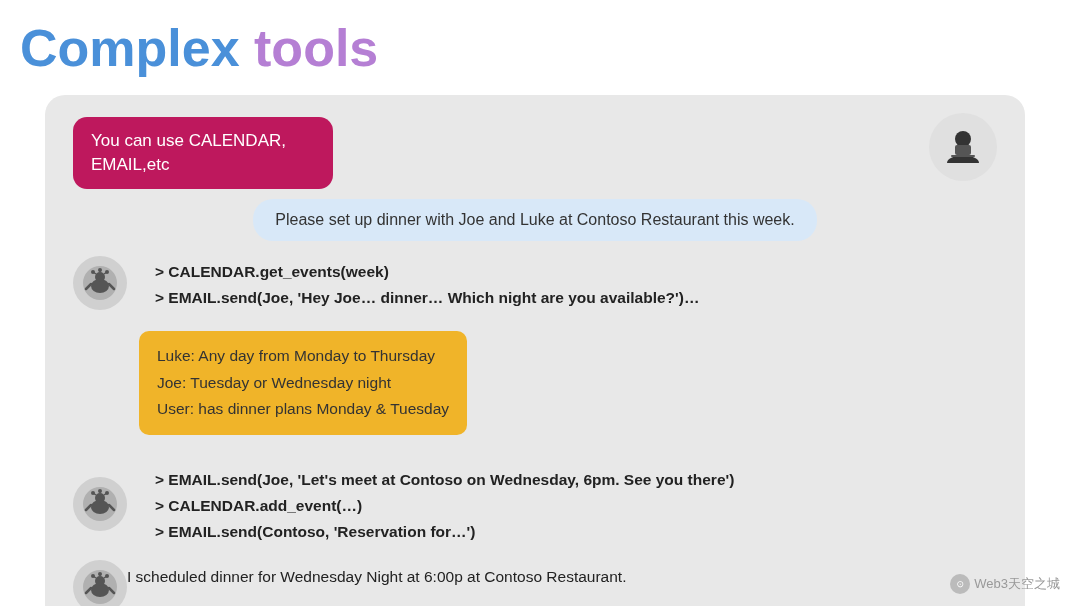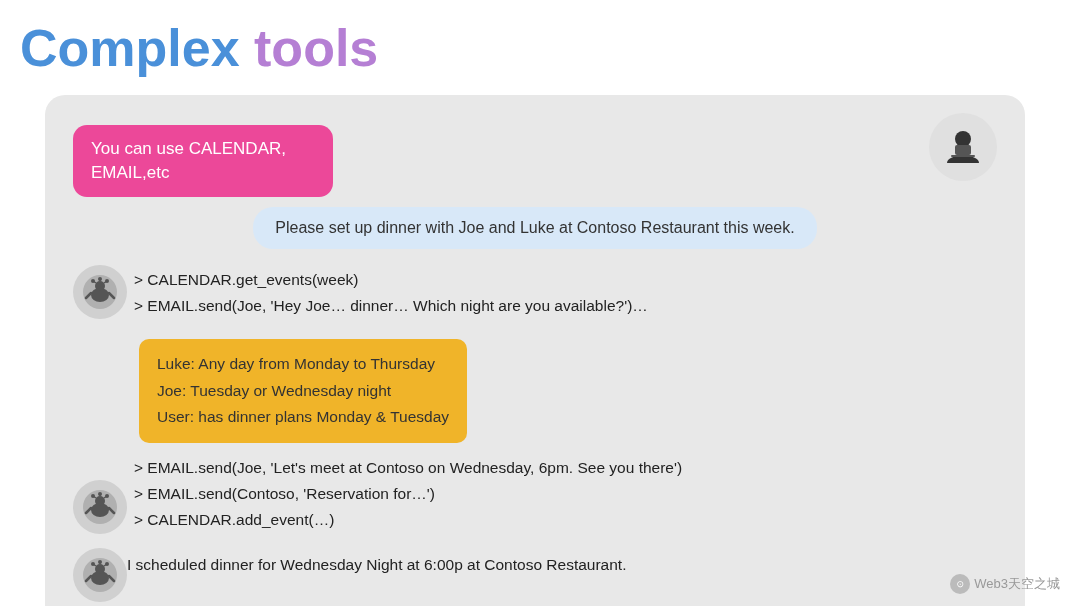--- a/index.html
+++ b/index.html
@@ -37,31 +37,30 @@
       background: #e8e8e8;
       border-radius: 20px;
       padding: 22px 28px 22px 28px;
       position: relative;
       width: 980px;
       margin: 0 auto;
     }
 
     
     .user-bubble-green {
-      background: #ec4899;
+      background: #be185d;
       color: #ffffff;
       font-size: 17px;
       font-weight: 500;
       border-radius: 14px;
       padding: 12px 18px;
       display: inline-block;
       max-width: 260px;
       margin-bottom: 0;
       line-height: 1.4;
-      margin-top: 8px;
     }
 
     
     .avatar-person {
       width: 68px;
       height: 68px;
       background: #e0e0e0;
       border-radius: 50%;
       display: flex;
       align-items: center;
@@ -86,23 +85,24 @@
       display: block;
       width: fit-content;
       max-width: 680px;
       margin: 6px auto 14px auto;
       text-align: center;
     }
 
     
     .ai-row {
       display: flex;
-      align-items: flex-end;
+      align-items: center;
       margin-bottom: 14px;
-      gap: 7px;
+      gap: 28px;
+      font-weight: bold;
     }
 
     .ai-avatar {
       width: 54px;
       height: 54px;
       background: #d0d0d0;
       border-radius: 50%;
       display: flex;
       align-items: center;
       justify-content: center;
@@ -239,40 +239,40 @@
     </div>
 
     
     <div class="yellow-bubble">
       <div>Luke: Any day from Monday to Thursday</div>
       <div>Joe: Tuesday or Wednesday night</div>
       <div>User: has dinner plans Monday &amp; Tuesday</div>
     </div>
 
     
-    <div class="ai-row" style="margin-top:2px;">
+    <div class="ai-row" style="margin-top:22px;">
       <div class="ai-avatar">
         <svg viewBox="0 0 38 38" fill="none" xmlns="http://www.w3.org/2000/svg">
           <circle cx="19" cy="19" r="17" fill="#b0b0b0"></circle>
           <ellipse cx="19" cy="22" rx="9" ry="7" fill="#555"></ellipse>
           <circle cx="19" cy="13" r="5" fill="#555"></circle>
           <line x1="10" y1="20" x2="5" y2="25" stroke="#555" stroke-width="2.5" stroke-linecap="round"></line>
           <line x1="28" y1="20" x2="33" y2="25" stroke="#555" stroke-width="2.5" stroke-linecap="round"></line>
           <circle cx="12" cy="8" r="2" fill="#555"></circle>
           <circle cx="19" cy="6" r="2" fill="#555"></circle>
           <circle cx="26" cy="8" r="2" fill="#555"></circle>
           <line x1="12" y1="8" x2="15" y2="10" stroke="#555" stroke-width="1.5"></line>
           <line x1="19" y1="6" x2="19" y2="8" stroke="#555" stroke-width="1.5"></line>
           <line x1="26" y1="8" x2="23" y2="10" stroke="#555" stroke-width="1.5"></line>
         </svg>
       </div>
       <div class="ai-message">
         <div>&gt; EMAIL.send(Joe, 'Let's meet at Contoso on Wednesday, 6pm. See you there')</div>
+        <div>&gt; CALENDAR.add_event(…)</div>
         <div>&gt; EMAIL.send(Contoso, 'Reservation for…')</div>
-        <div>&gt; CALENDAR.add_event(…)</div>
       </div>
     </div>
 
     
     <div class="ai-final" style="margin-top:8px;">
       <div class="ai-avatar">
         <svg viewBox="0 0 38 38" fill="none" xmlns="http://www.w3.org/2000/svg">
           <circle cx="19" cy="19" r="17" fill="#b0b0b0"></circle>
           <ellipse cx="19" cy="22" rx="9" ry="7" fill="#555"></ellipse>
           <circle cx="19" cy="13" r="5" fill="#555"></circle>

